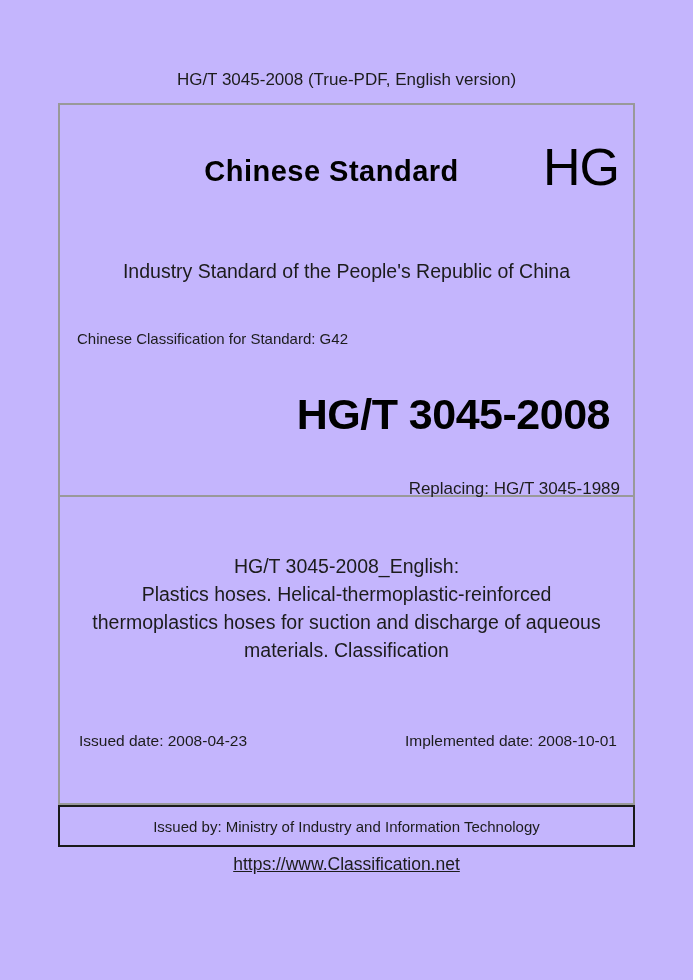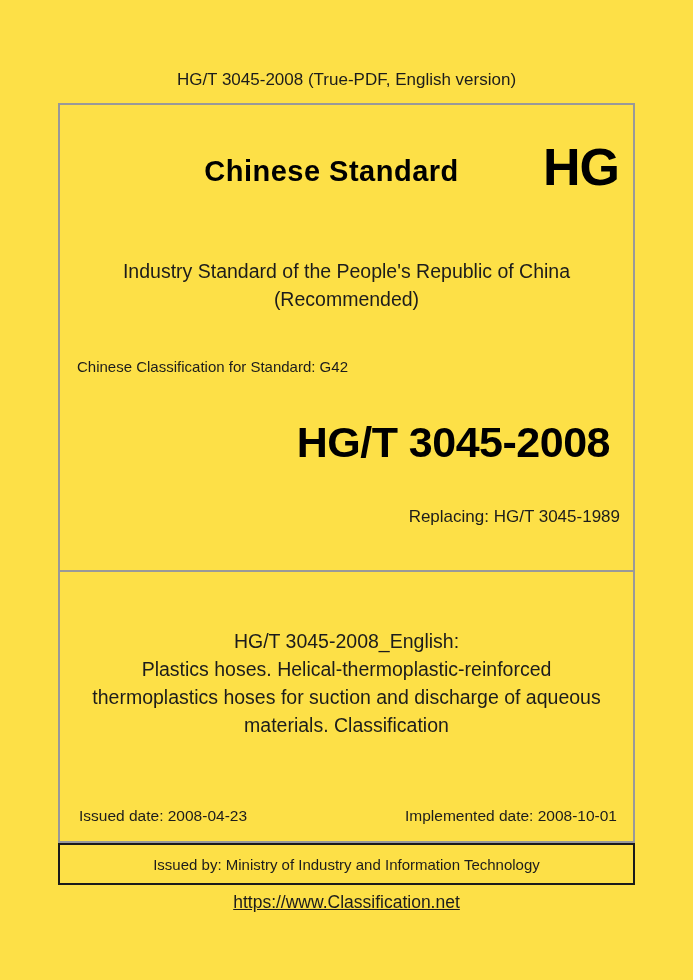--- a/index.html
+++ b/index.html
@@ -4,48 +4,48 @@
 <style>
   html, body {
     margin: 0;
     padding: 0;
     background: #ffffff;
   }
   .page {
     position: relative;
     width: 693px;
     height: 980px;
-    background: #fde047;
+    background: #c4b5fd;
     color: #1a1a1a;
     font-family: "Liberation Sans", "DejaVu Sans", sans-serif;
     overflow: hidden;
   }
   .doc-header {
     padding-top: 70px;
     text-align: center;
     font-size: 17px;
     color: #1c1c1c;
   }
   .boxes {
     margin: 13px 0 0 58px;
     width: 577px;
   }
   .box {
     box-sizing: border-box;
     width: 577px;
   }
   .box-1 {
     border: 2px solid #999999;
-    height: 469px;
+    height: 394px;
     position: relative;
   }
   .box-2 {
     border: 2px solid #999999;
     border-top: none;
-    height: 271px;
+    height: 308px;
     position: relative;
   }
   .box-3 {
     border: 2px solid #1a1a1a;
     height: 42px;
     display: flex;
     align-items: center;
     justify-content: center;
   }
   .brand-row {
@@ -60,21 +60,21 @@
     color: #000000;
     letter-spacing: 0.5px;
     margin-right: 30px;
     line-height: 56px;
   }
   .brand-code {
     position: absolute;
     right: 14px;
     top: -6px;
     font-size: 52px;
-    font-weight: bold;
+    font-weight: normal;
     color: #000000;
     letter-spacing: -1px;
   }
   .standard-type {
     margin-top: 58px;
     text-align: center;
     font-size: 19.5px;
     line-height: 28px;
     color: #1c1c1c;
   }
@@ -142,21 +142,20 @@
   <div class="boxes">
 
     <div class="box box-1">
       <div class="brand-row">
         <span class="brand-title">Chinese Standard</span>
         <span class="brand-code">HG</span>
       </div>
 
       <div class="standard-type">
         <div>Industry Standard of the People's Republic of China</div>
-        <div>(Recommended)</div>
       </div>
 
       <div class="classification">Chinese Classification for Standard: G42</div>
 
       <div class="standard-number">HG/T 3045-2008</div>
 
       <div class="replacing">Replacing: HG/T 3045-1989</div>
     </div>
 
     <div class="box box-2">

